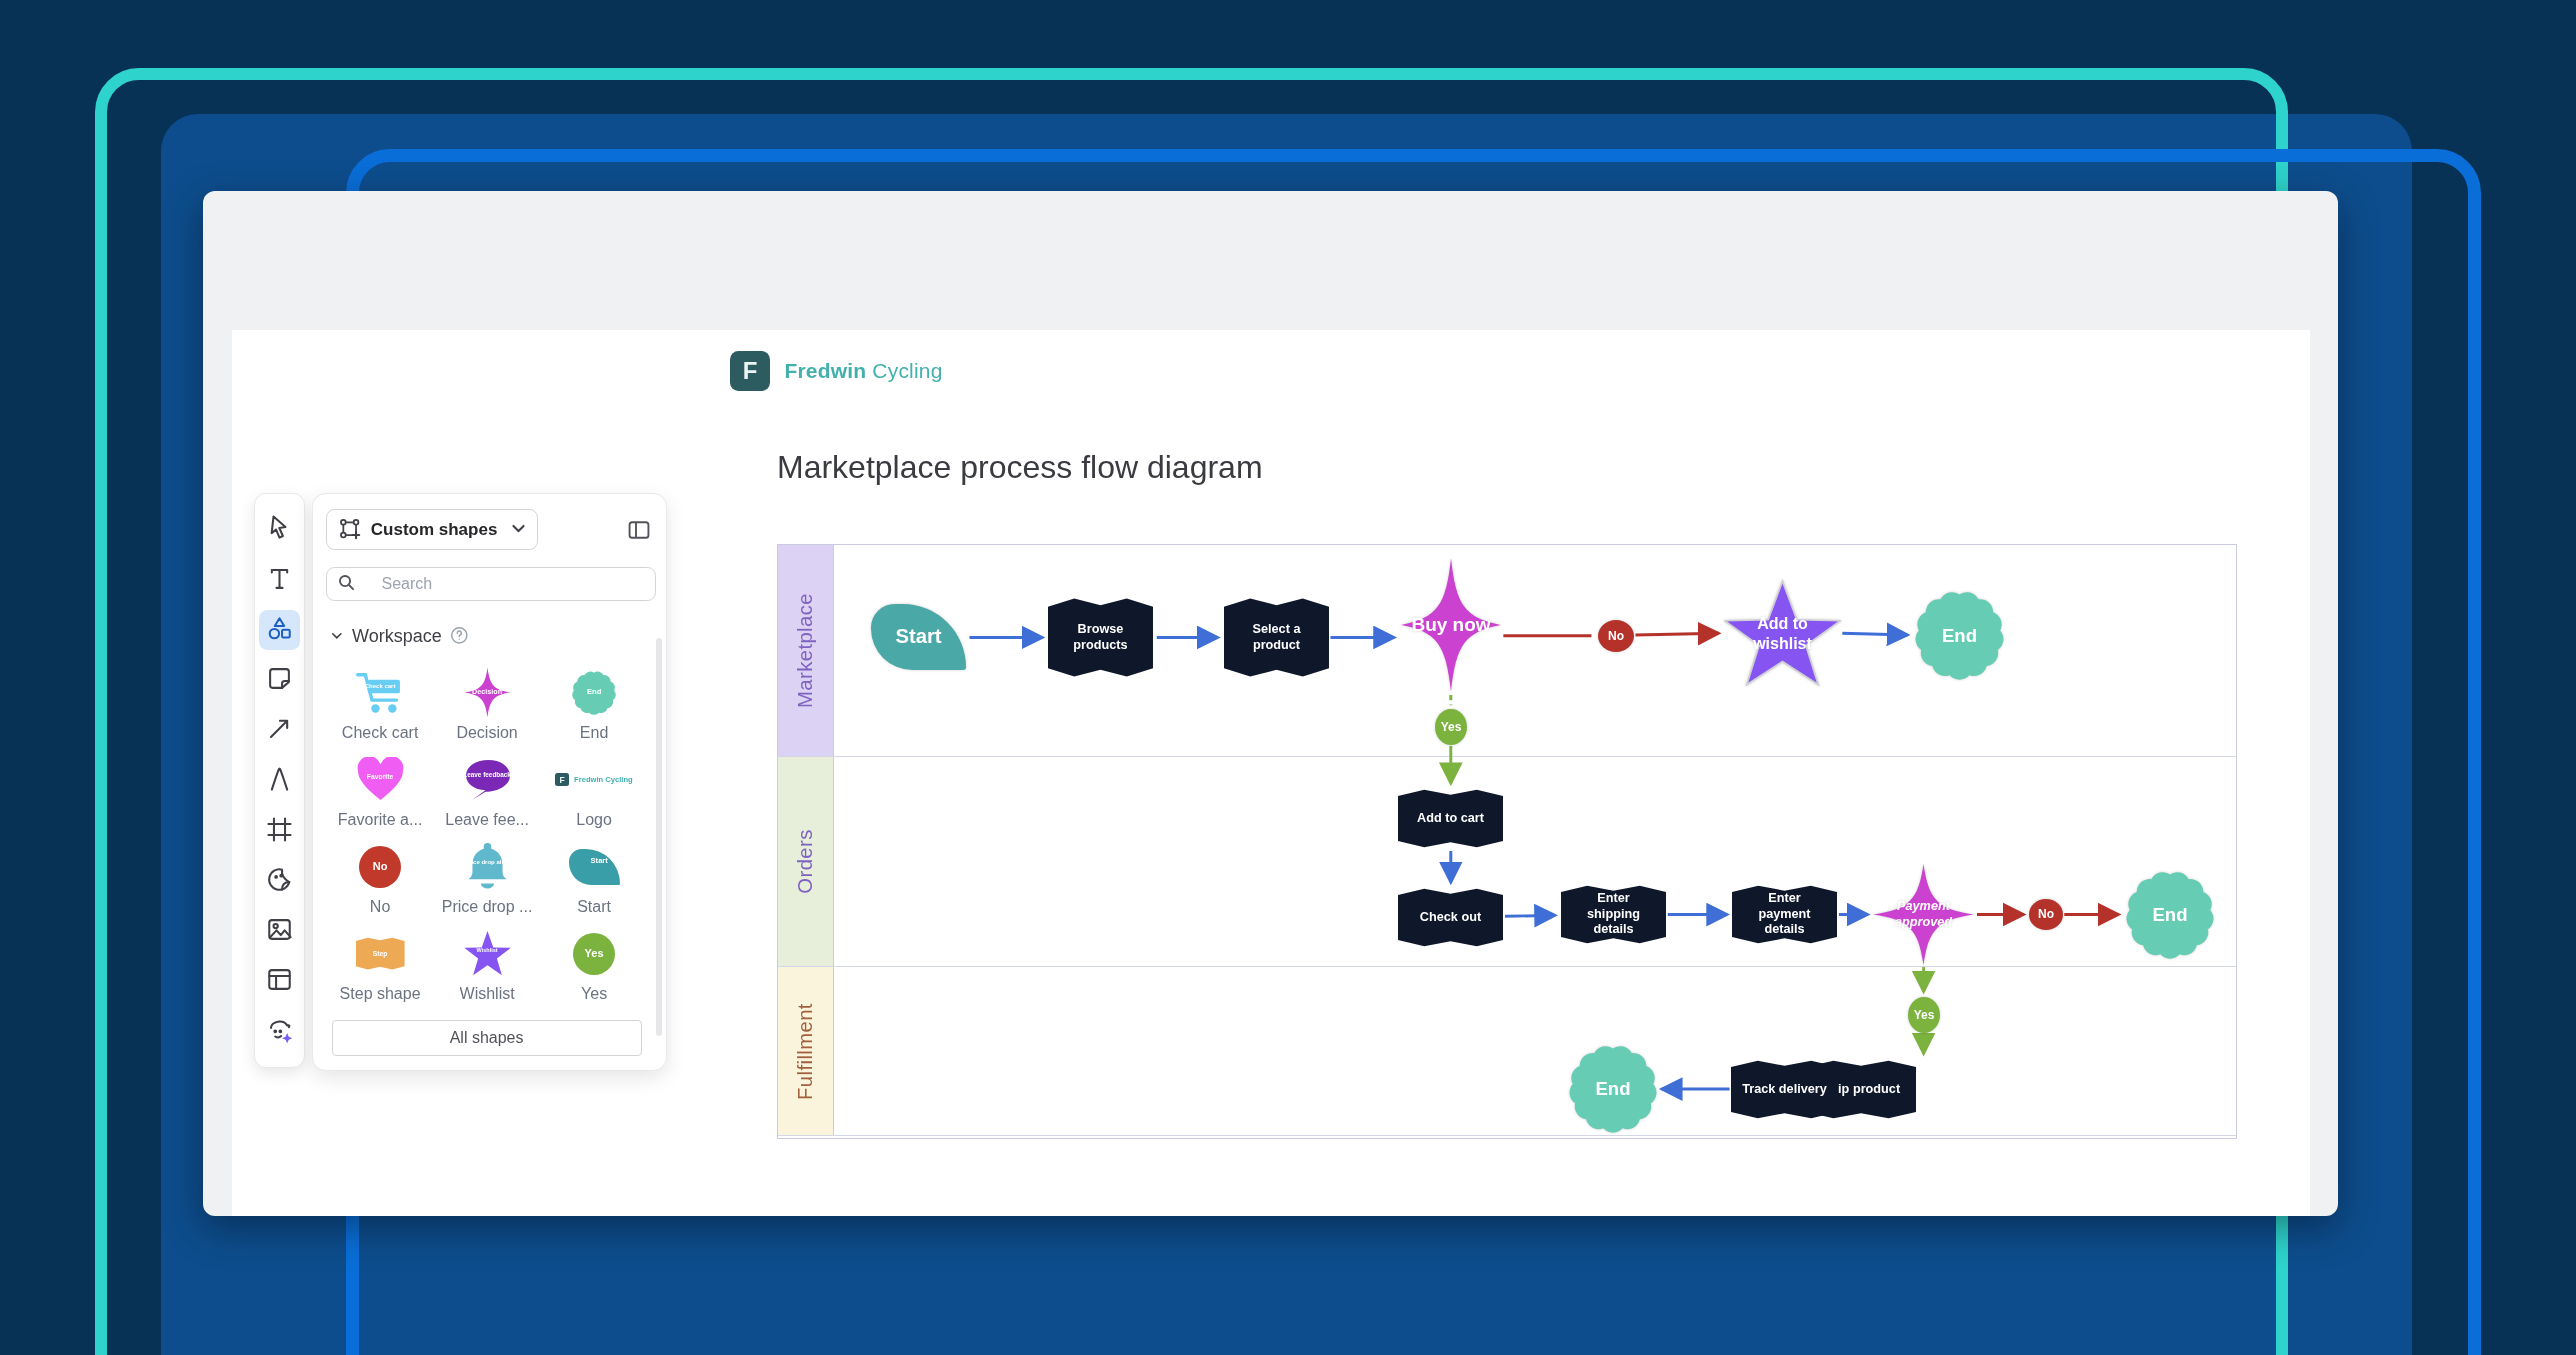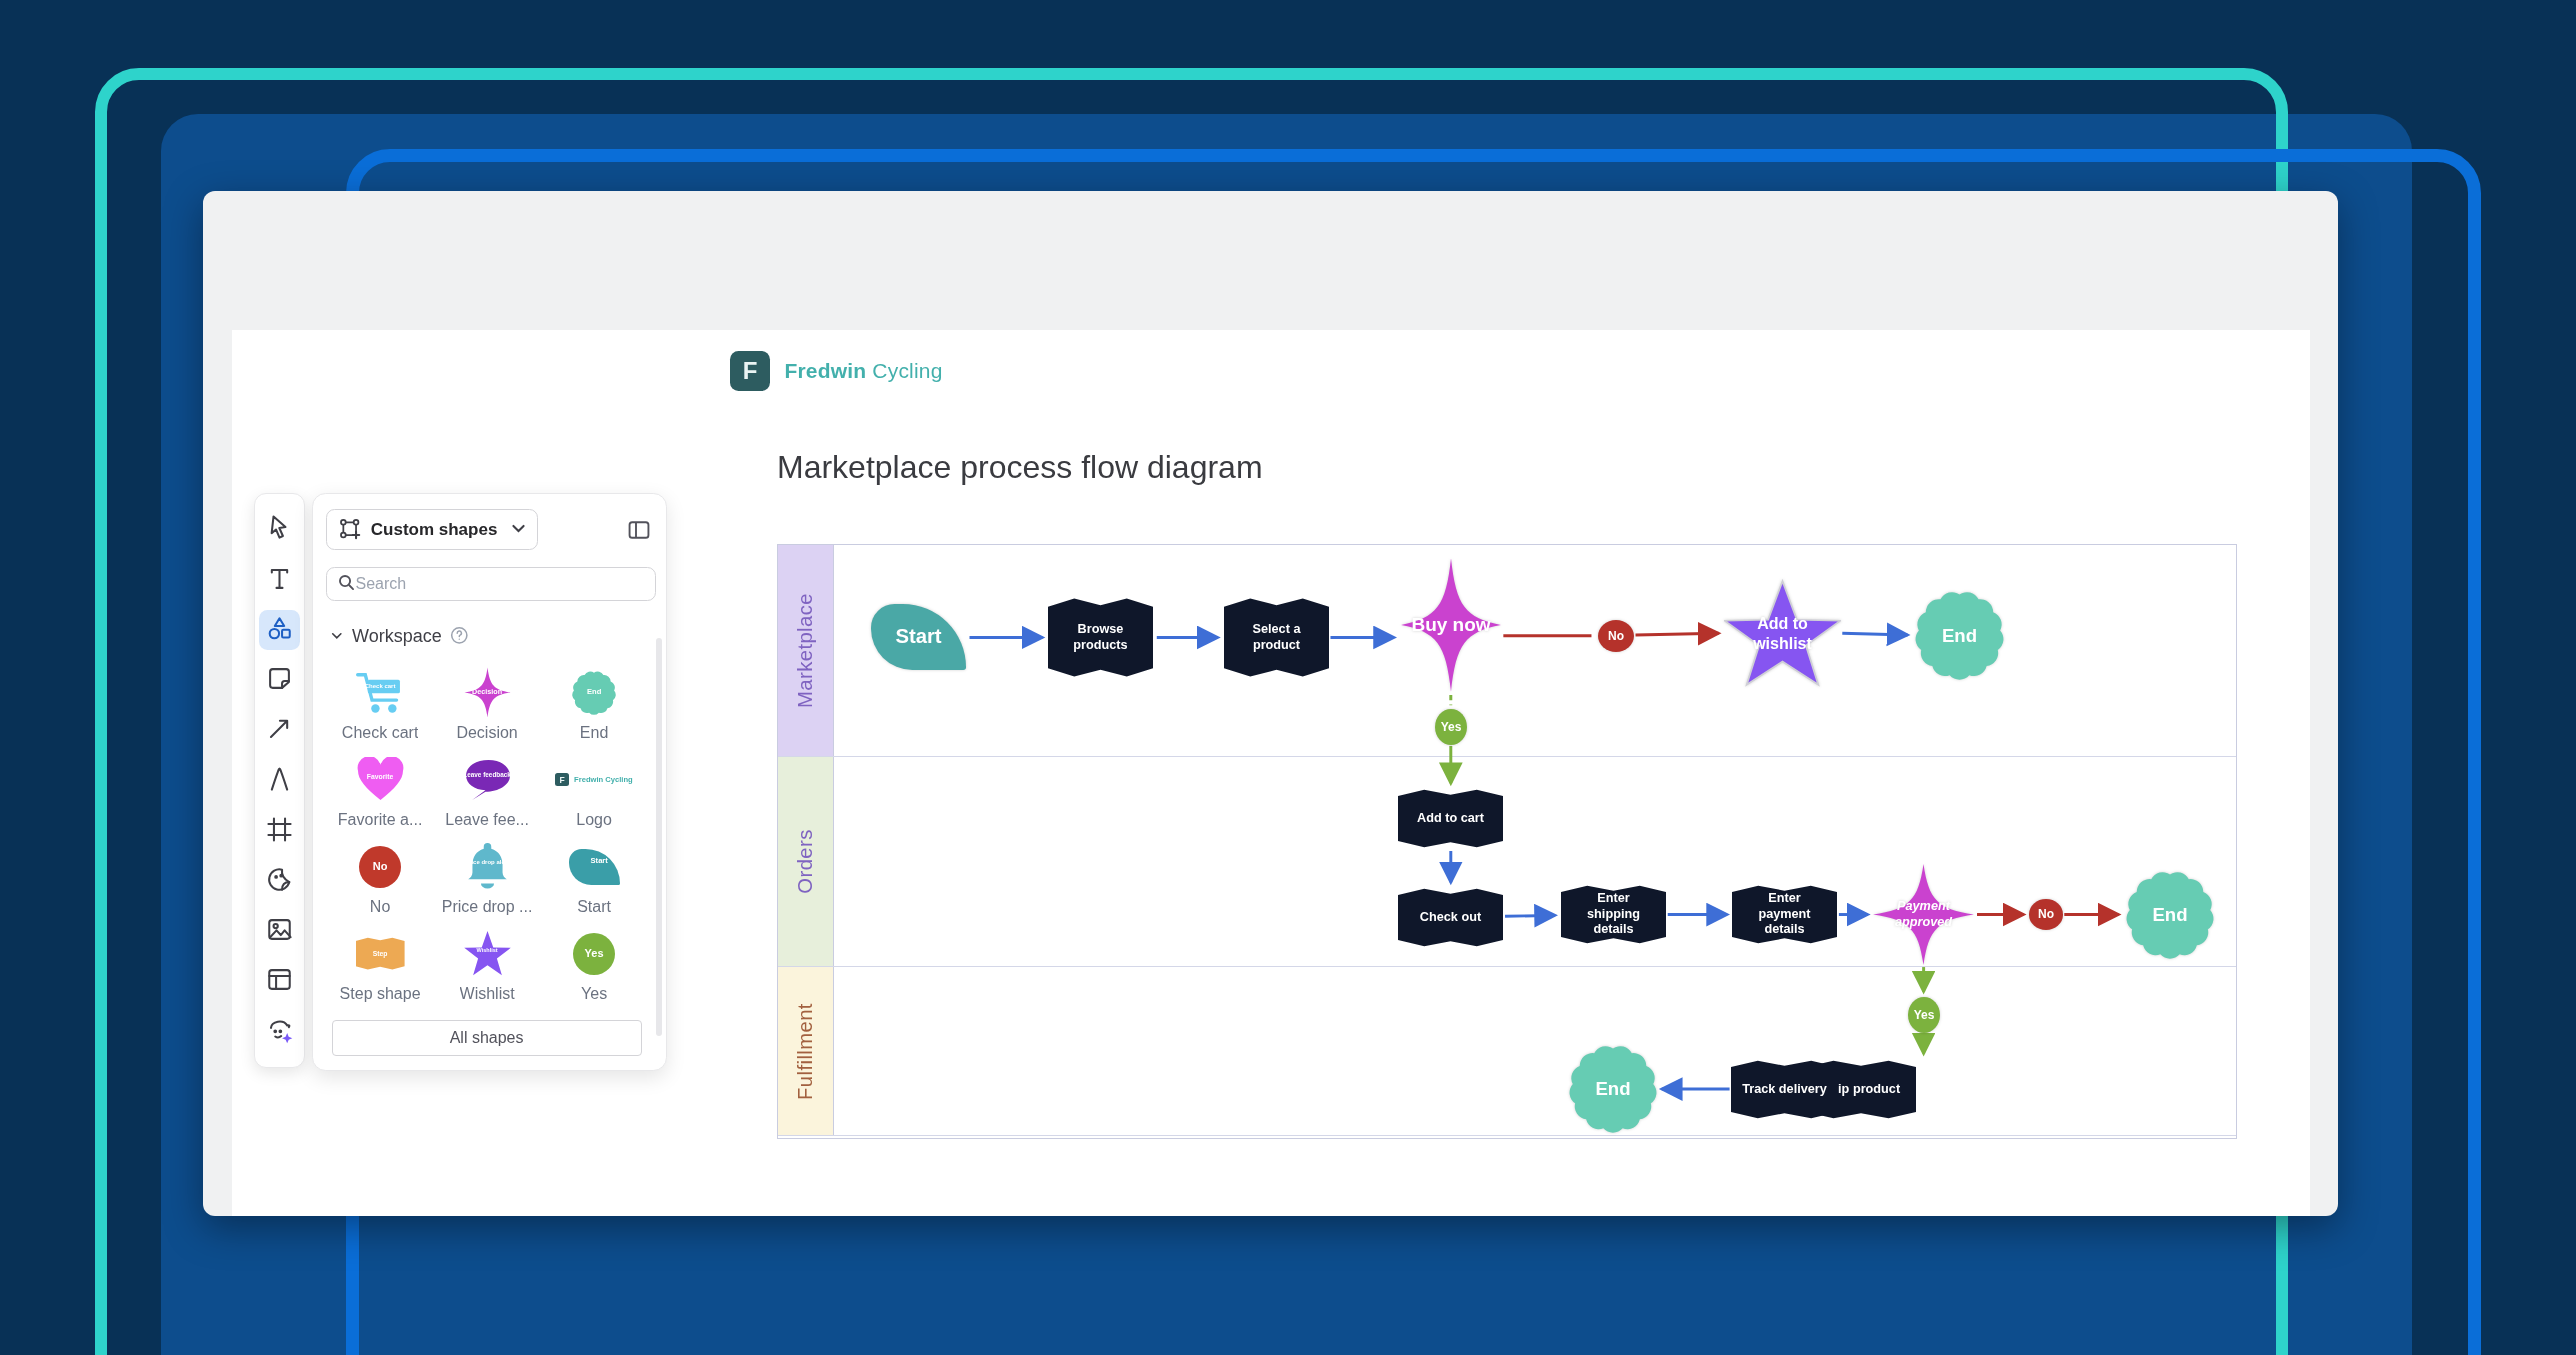--- a/index.html
+++ b/index.html
@@ -72,21 +72,21 @@
   
   #shapes-panel { position:absolute; left:312px; top:493px; width:355px; height:578px; background:#fff;
                   border-radius:13.6px; border:0.8px solid #e8e8ea; box-shadow:0 6.8px 20.3px rgba(0,0,0,.10); }
   #panel-scrollbar { position:absolute; right:4.2px; top:144px; width:6px; height:398px;
                      background:#e7e7ea; border-radius:3.4px; }
   #shape-lib-btn { position:absolute; left:12.7px; top:15.3px; width:212px; height:41px; border:0.8px solid #d4d4d8;
                    border-radius:8.5px; background:#fff; display:flex; align-items:center; gap:8.5px; padding:0 10.2px; }
   #shape-lib-btn .lbl { font-size:17px; color:#27272a; font-weight:bold; }
   #panel-toggle { position:absolute; right:15.3px; top:24px; }
   #search-box { position:absolute; left:12.7px; top:73px; width:330px; height:34px; border:0.8px solid #d4d4d8;
-                border-radius:8.5px; display:flex; align-items:center; gap:0; padding:0 10.2px; background:#fff; }
+                border-radius:8.5px; display:flex; align-items:center; gap:26px; padding:0 10.2px; background:#fff; }
   #search-box input { border:none; outline:none; font-size:16px; color:#3f3f46; width:254px;
                       font-family:"Liberation Sans","DejaVu Sans",sans-serif; }
   #search-box input::placeholder { color:#9ca3af; }
   #workspace-header { position:absolute; left:17px; top:132px; display:flex; align-items:center; gap:8.5px; }
   #workspace-header .lbl { font-size:18px; color:#3f3f46; }
   #shape-grid { position:absolute; left:13.6px; top:168px; width:322px;
                 display:grid; grid-template-columns:repeat(3,107px); grid-template-rows:repeat(4,87px); }
   .grid-item { display:flex; flex-direction:column; align-items:center; justify-content:flex-end; }
   .thumb { height:53px; display:flex; align-items:center; justify-content:center; position:relative; margin-bottom:5.1px; }
   .thumb .t-lbl { position:absolute; inset:0; display:flex; align-items:center; justify-content:center;

